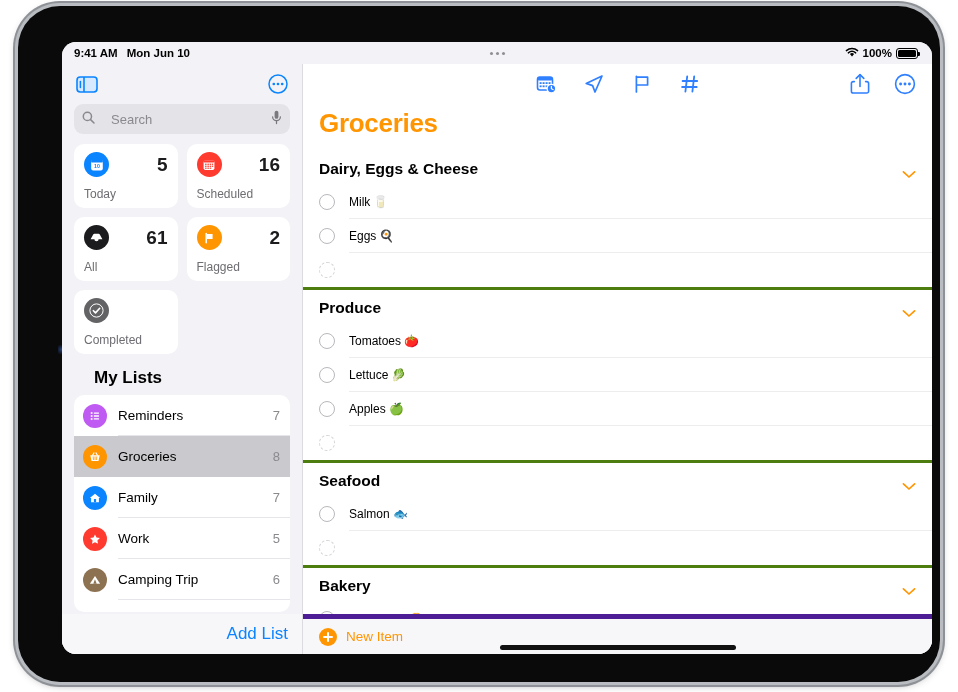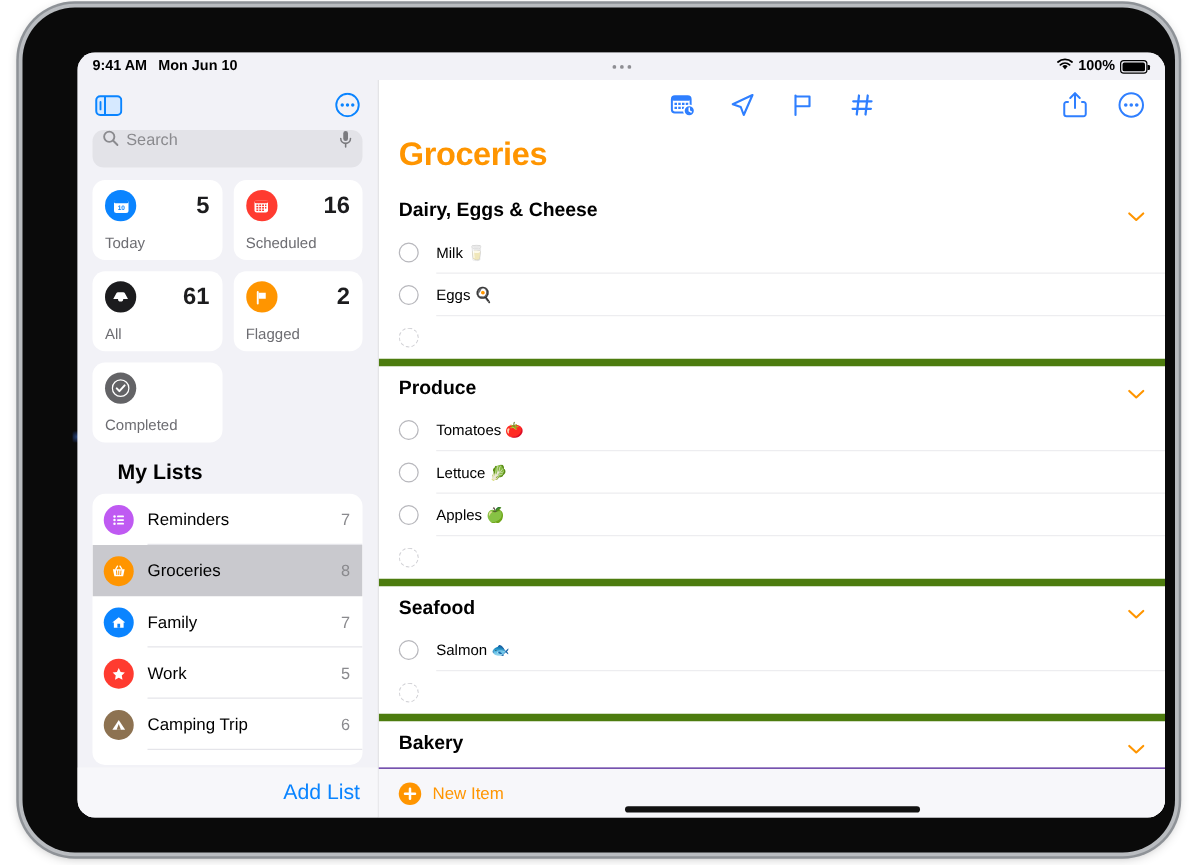--- a/index.html
+++ b/index.html
@@ -92,21 +92,21 @@
     height: 40px; flex: 0 0 40px;
     display: flex; align-items: center; justify-content: space-between;
     padding: 0 14px;
   }
   .sidebar-toggle-icon { width: 22px; height: 17px; display: block; }
   .circle-ellipsis { width: 20px; height: 20px; display: block; }
 
   #search-wrap { padding: 0 12px 10px; }
   #search-field {
     height: 30px; background: #e3e3e8; border-radius: 9px;
-    display: flex; align-items: flex-start; gap: 6px; padding: 0 8px;
+    display: flex; align-items: center; gap: 16px; padding: 0 8px;
   }
   #search-placeholder {
     flex: 1; font-size: 13px; color: #8a8a8e;
   }
 
   #sidebar-scroll {
     flex: 1; min-height: 0; overflow: hidden;
     padding: 0 12px;
   }
 
@@ -190,21 +190,21 @@
     font-size: 26px; font-weight: bold; color: #ff9500;
     padding: 4px 16px 12px;
     letter-spacing: -0.3px;
   }
 
   #detail-scroll { flex: 1; min-height: 0; overflow: hidden; }
 
   .section-header {
     display: flex; align-items: center;
     padding: 9px 16px 7px;
-    border-top: 6px solid #4d7c0f;
+    border-top: 3px solid #4d7c0f;
   }
   .section-header.first { border-top: none; }
   .section-title { font-size: 15.5px; font-weight: bold; color: #000; flex: 1; }
   .chevron-down { width: 14px; height: 9px; display: block; }
 
   .item-row {
     display: flex; align-items: center;
     padding: 0 16px; height: 34px;
     position: relative;
   }
@@ -217,21 +217,21 @@
     border: 1.4px solid #b8b8bd; flex: 0 0 16px; margin-right: 14px;
   }
   .radio.empty { border-style: dashed; border-color: #d4d4d8; }
   .item-text { font-size: 12px; color: #000; }
 
   
   #detail-footer {
     flex: 0 0 40px; height: 40px;
     display: flex; align-items: center; gap: 9px;
     padding: 0 16px; background: #f7f7fa;
-    border-top: 1px solid #4c1d95;
+    border-top: 5px solid #4c1d95;
     position: relative;
   }
   #new-item-plus {
     width: 18px; height: 18px; border-radius: 50%;
     background: #ff9500; position: relative; flex: 0 0 18px;
   }
   #new-item-plus::before, #new-item-plus::after {
     content: ""; position: absolute; background: #fff; border-radius: 1px;
   }
   #new-item-plus::before { left: 4px; right: 4px; top: 8px; height: 2px; }

